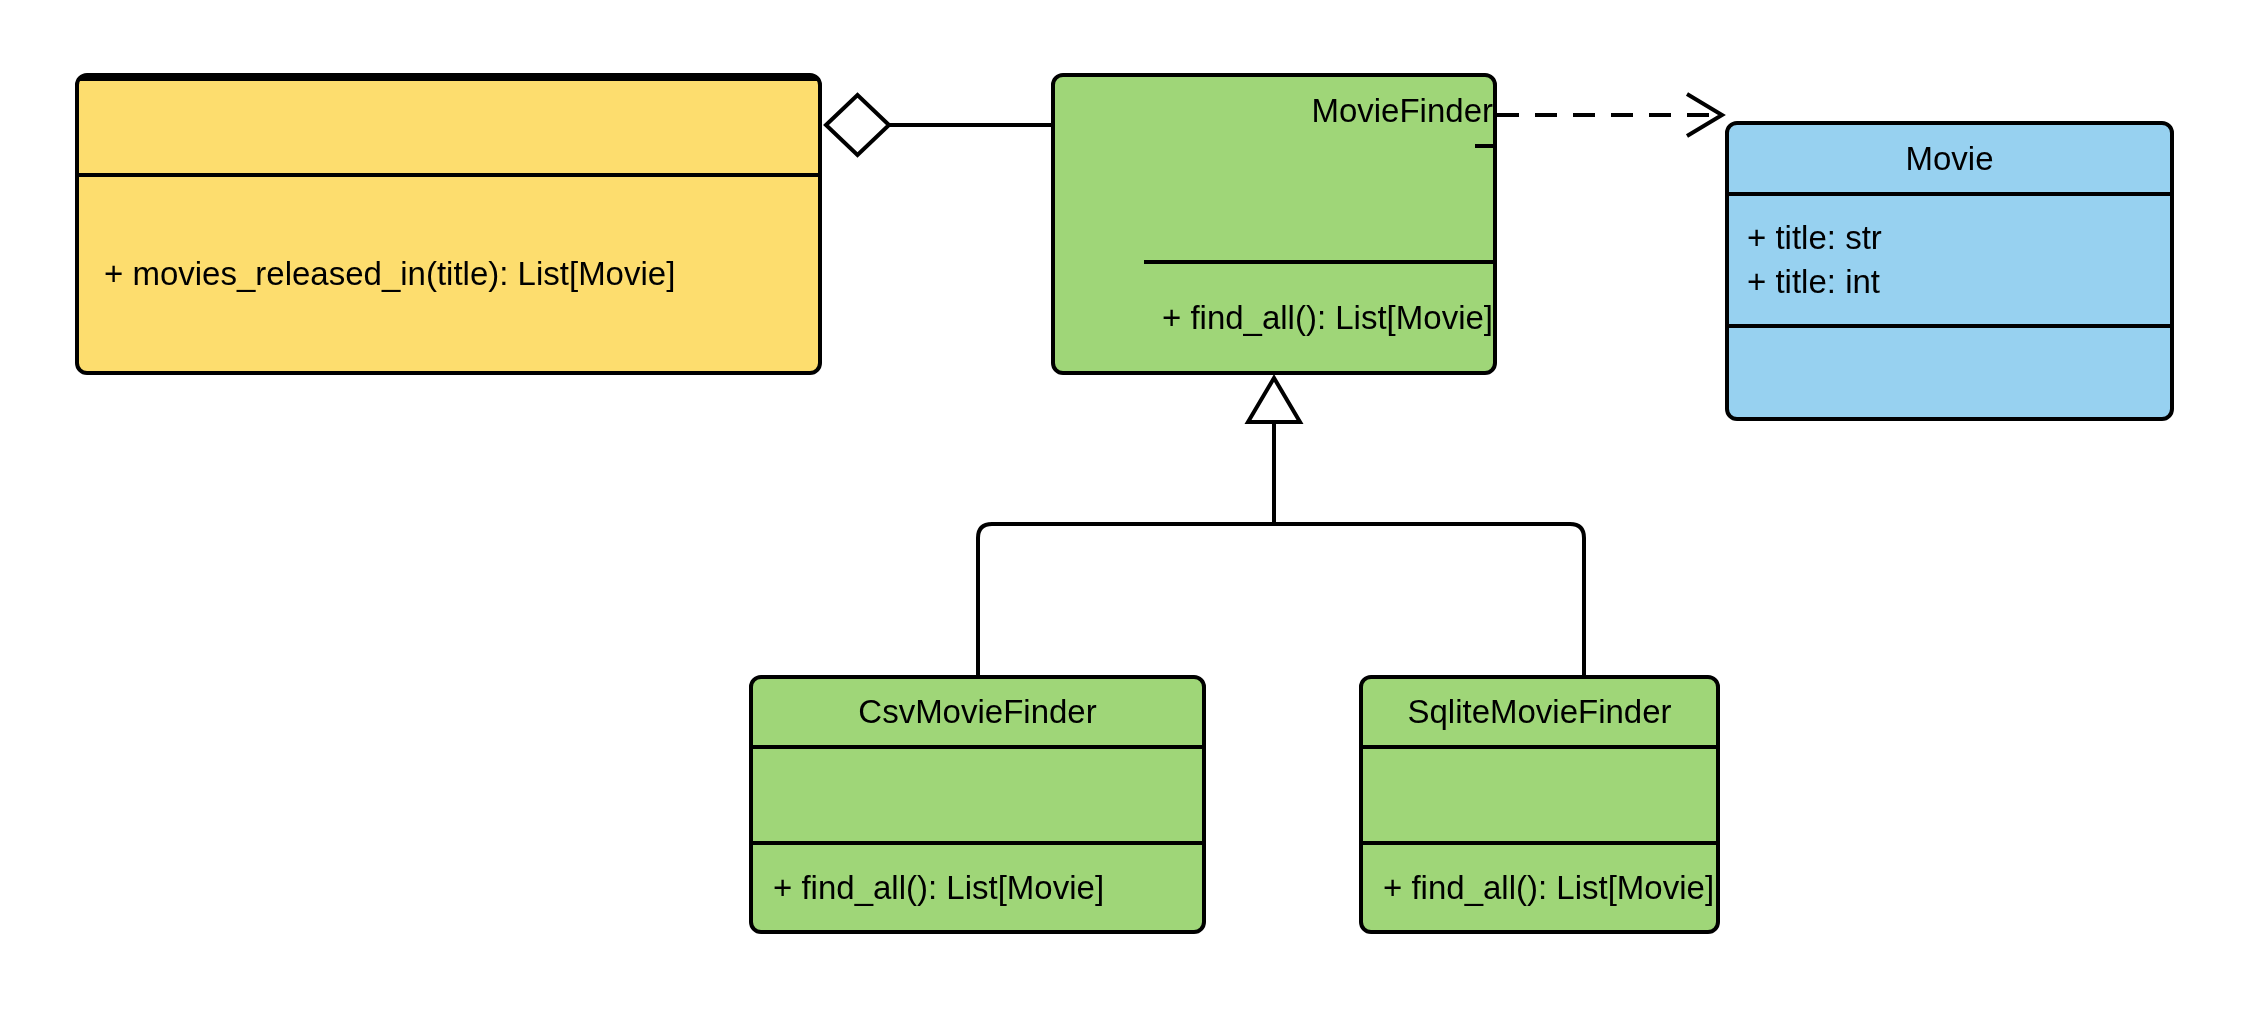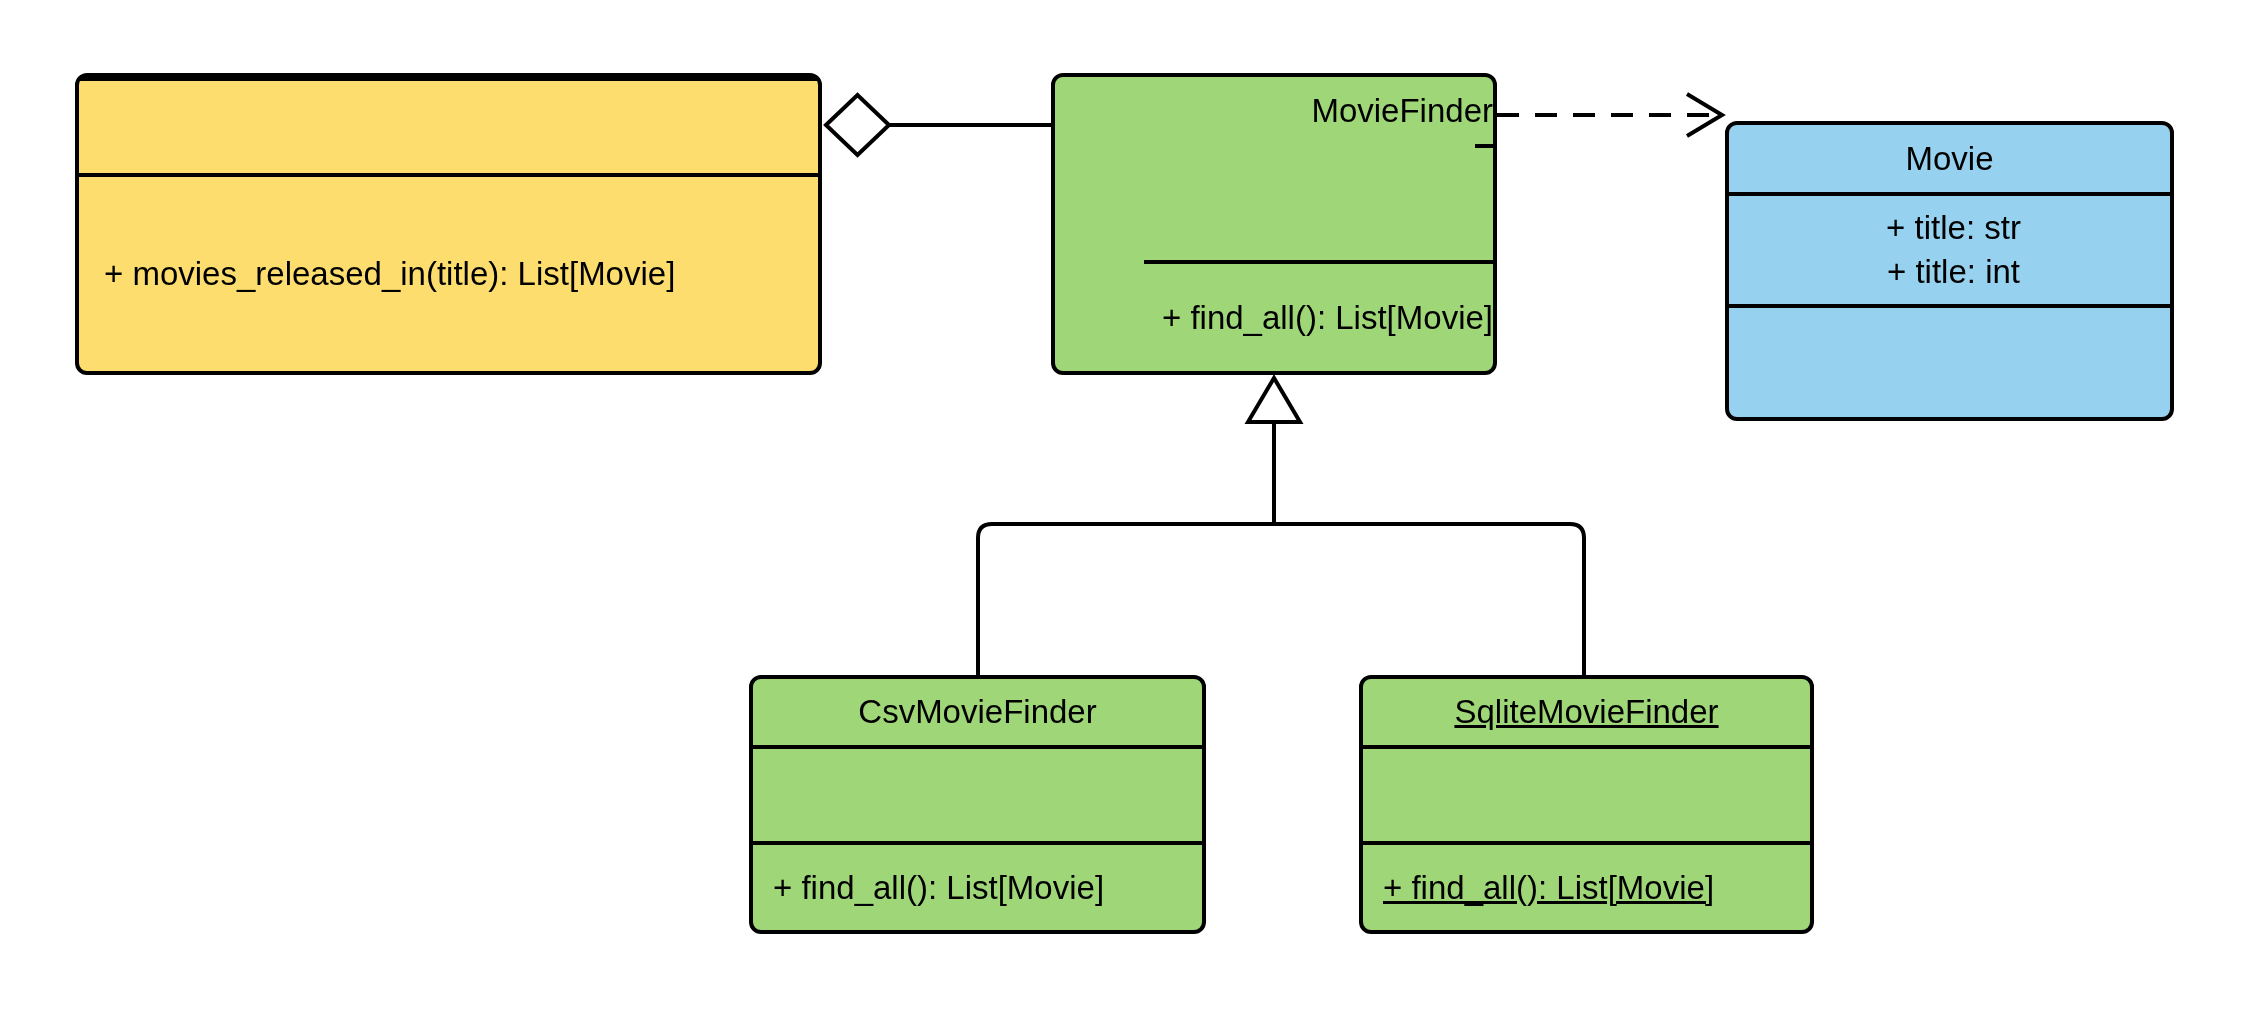--- a/index.html
+++ b/index.html
@@ -87,38 +87,38 @@
     <div class="compartment sep attributes-compartment" style="height:116px; padding-left:18px;"></div>
     <div class="compartment sep methods-compartment" style="padding-left:18px;">
       <div class="member-line">+ find_all(): List[Movie]</div>
     </div>
   </div>
 
   <div class="uml-class" style="left: 1725px; top: 73px; width: 449px; height: 300px; background-color: rgb(151, 209, 240); margin-top: 48px;">
     <div class="compartment class-title" style="height:67px;">
       <span>Movie</span>
     </div>
-    <div class="compartment sep attributes-compartment" style="height:112px; padding-left:8px;align-items:center;">
+    <div class="compartment sep attributes-compartment" style="height:132px; padding-left:18px;">
       <div class="member-line">+ title: str</div>
       <div class="member-line">+ title: int</div>
     </div>
     <div class="compartment sep methods-compartment" style="padding-left:22px;"></div>
   </div>
 
   <div class="uml-class" style="left: 749px; top: 675px; width: 457px; height: 259px; background-color: rgb(159, 214, 120);">
     <div class="compartment class-title" style="height:66px;">
       <span>CsvMovieFinder</span>
     </div>
     <div class="compartment sep attributes-compartment" style="height:96px; padding-left:20px;"></div>
     <div class="compartment sep methods-compartment" style="padding-left:20px;">
       <div class="member-line">+ find_all(): List[Movie]</div>
     </div>
   </div>
 
-  <div class="uml-class" style="left: 1359px; top: 675px; width: 455px; height: 259px; background-color: rgb(159, 214, 120); text-decoration: underline;">
+  <div class="uml-class" style="left: 1359px; top: 675px; width: 361px; height: 259px; background-color: rgb(159, 214, 120);">
     <div class="compartment class-title" style="height:66px;">
       <span>SqliteMovieFinder</span>
     </div>
     <div class="compartment sep attributes-compartment" style="height:96px; padding-left:20px;"></div>
     <div class="compartment sep methods-compartment" style="padding-left:20px;">
       <div class="member-line">+ find_all(): List[Movie]</div>
     </div>
   </div>
 
 </div>

